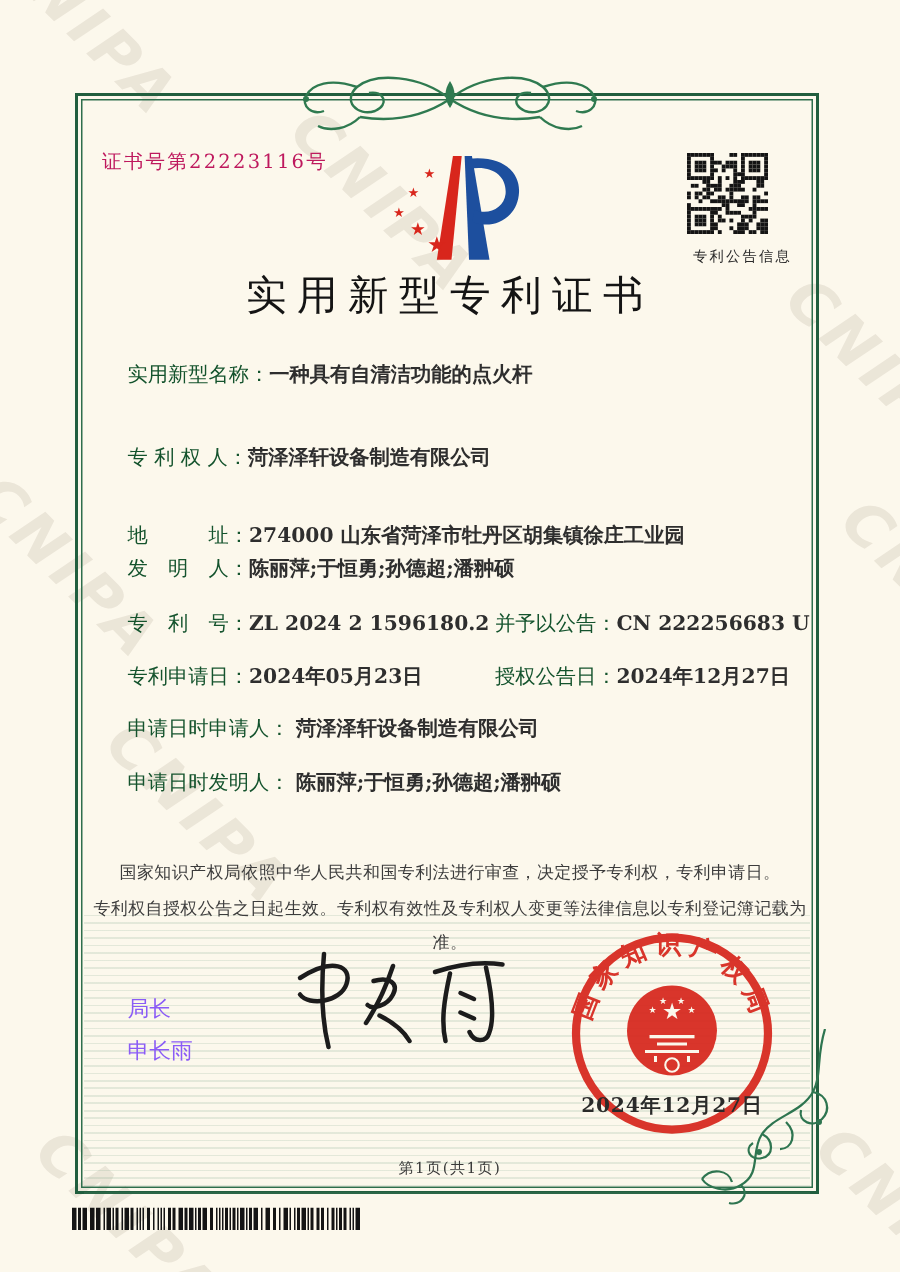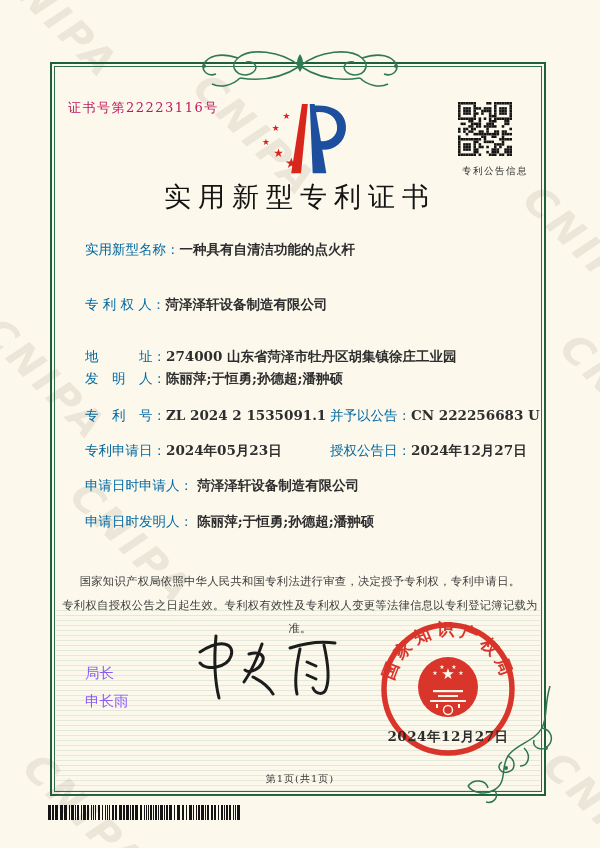--- a/index.html
+++ b/index.html
@@ -31,21 +31,21 @@
   .logo{position:absolute;left:250px;top:101px;width:100px;height:78px;}
   .qr-block{position:absolute;left:452px;top:102px;width:76px;text-align:right;}
   .qr-svg{width:54px;height:54px;display:block;margin-left:6px;}
   .qr-label{margin-top:9px;font-size:9.5px;letter-spacing:1.5px;color:#2b2b2b;white-space:nowrap;}
   .title{
     position:absolute;left:50px;top:179px;width:500px;text-align:center;
     font-family:"DejaVu Sans","Liberation Sans",sans-serif;
     font-size:27px;font-weight:normal;letter-spacing:7px;color:#141414;margin:0;
   }
   .frow{position:absolute;left:85px;font-size:13.5px;white-space:nowrap;color:#2e2e2e;}
-  .frow .flabel{color:#0369a1;}
+  .frow .flabel{color:#14532d;}
   .frow .fvalue{color:#2e2e2e;font-weight:bold;}
   .fvalue.num{font-weight:bold;}
   .col-right{position:absolute;left:245px;top:0;}
   .statement{
     position:absolute;left:62px;top:570px;width:476px;text-align:center;
     font-size:11.3px;line-height:2.1;color:#3c3c3c;letter-spacing:0.3px;
   }
   .officer{
     position:absolute;left:85px;top:659px;
     font-family:"DejaVu Sans","Liberation Sans",sans-serif;
@@ -370,21 +370,21 @@
   <div class="frow" style="top:296px">
     <span class="flabel">专 利 权 人：</span><span class="fvalue">菏泽泽轩设备制造有限公司</span>
   </div>
   <div class="frow" style="top:348px">
     <span class="flabel">地　　　址：</span><span class="fvalue num">274000 山东省菏泽市牡丹区胡集镇徐庄工业园</span>
   </div>
   <div class="frow" style="top:370px">
     <span class="flabel">发　明　人：</span><span class="fvalue">陈丽萍;于恒勇;孙德超;潘翀硕</span>
   </div>
   <div class="frow" style="top:407px;width:460px">
-    <span class="flabel">专　利　号：</span><span class="fvalue num">ZL 2024 2 1535091.1</span>
+    <span class="flabel">专　利　号：</span><span class="fvalue num">ZL 2024 2 1596180.2</span>
     <span class="col-right">
       <span class="flabel">并予以公告：</span><span class="fvalue num">CN 222256683 U</span>
     </span>
   </div>
   <div class="frow" style="top:442px;width:460px">
     <span class="flabel">专利申请日：</span><span class="fvalue num">2024年05月23日</span>
     <span class="col-right">
       <span class="flabel">授权公告日：</span><span class="fvalue num">2024年12月27日</span>
     </span>
   </div>

